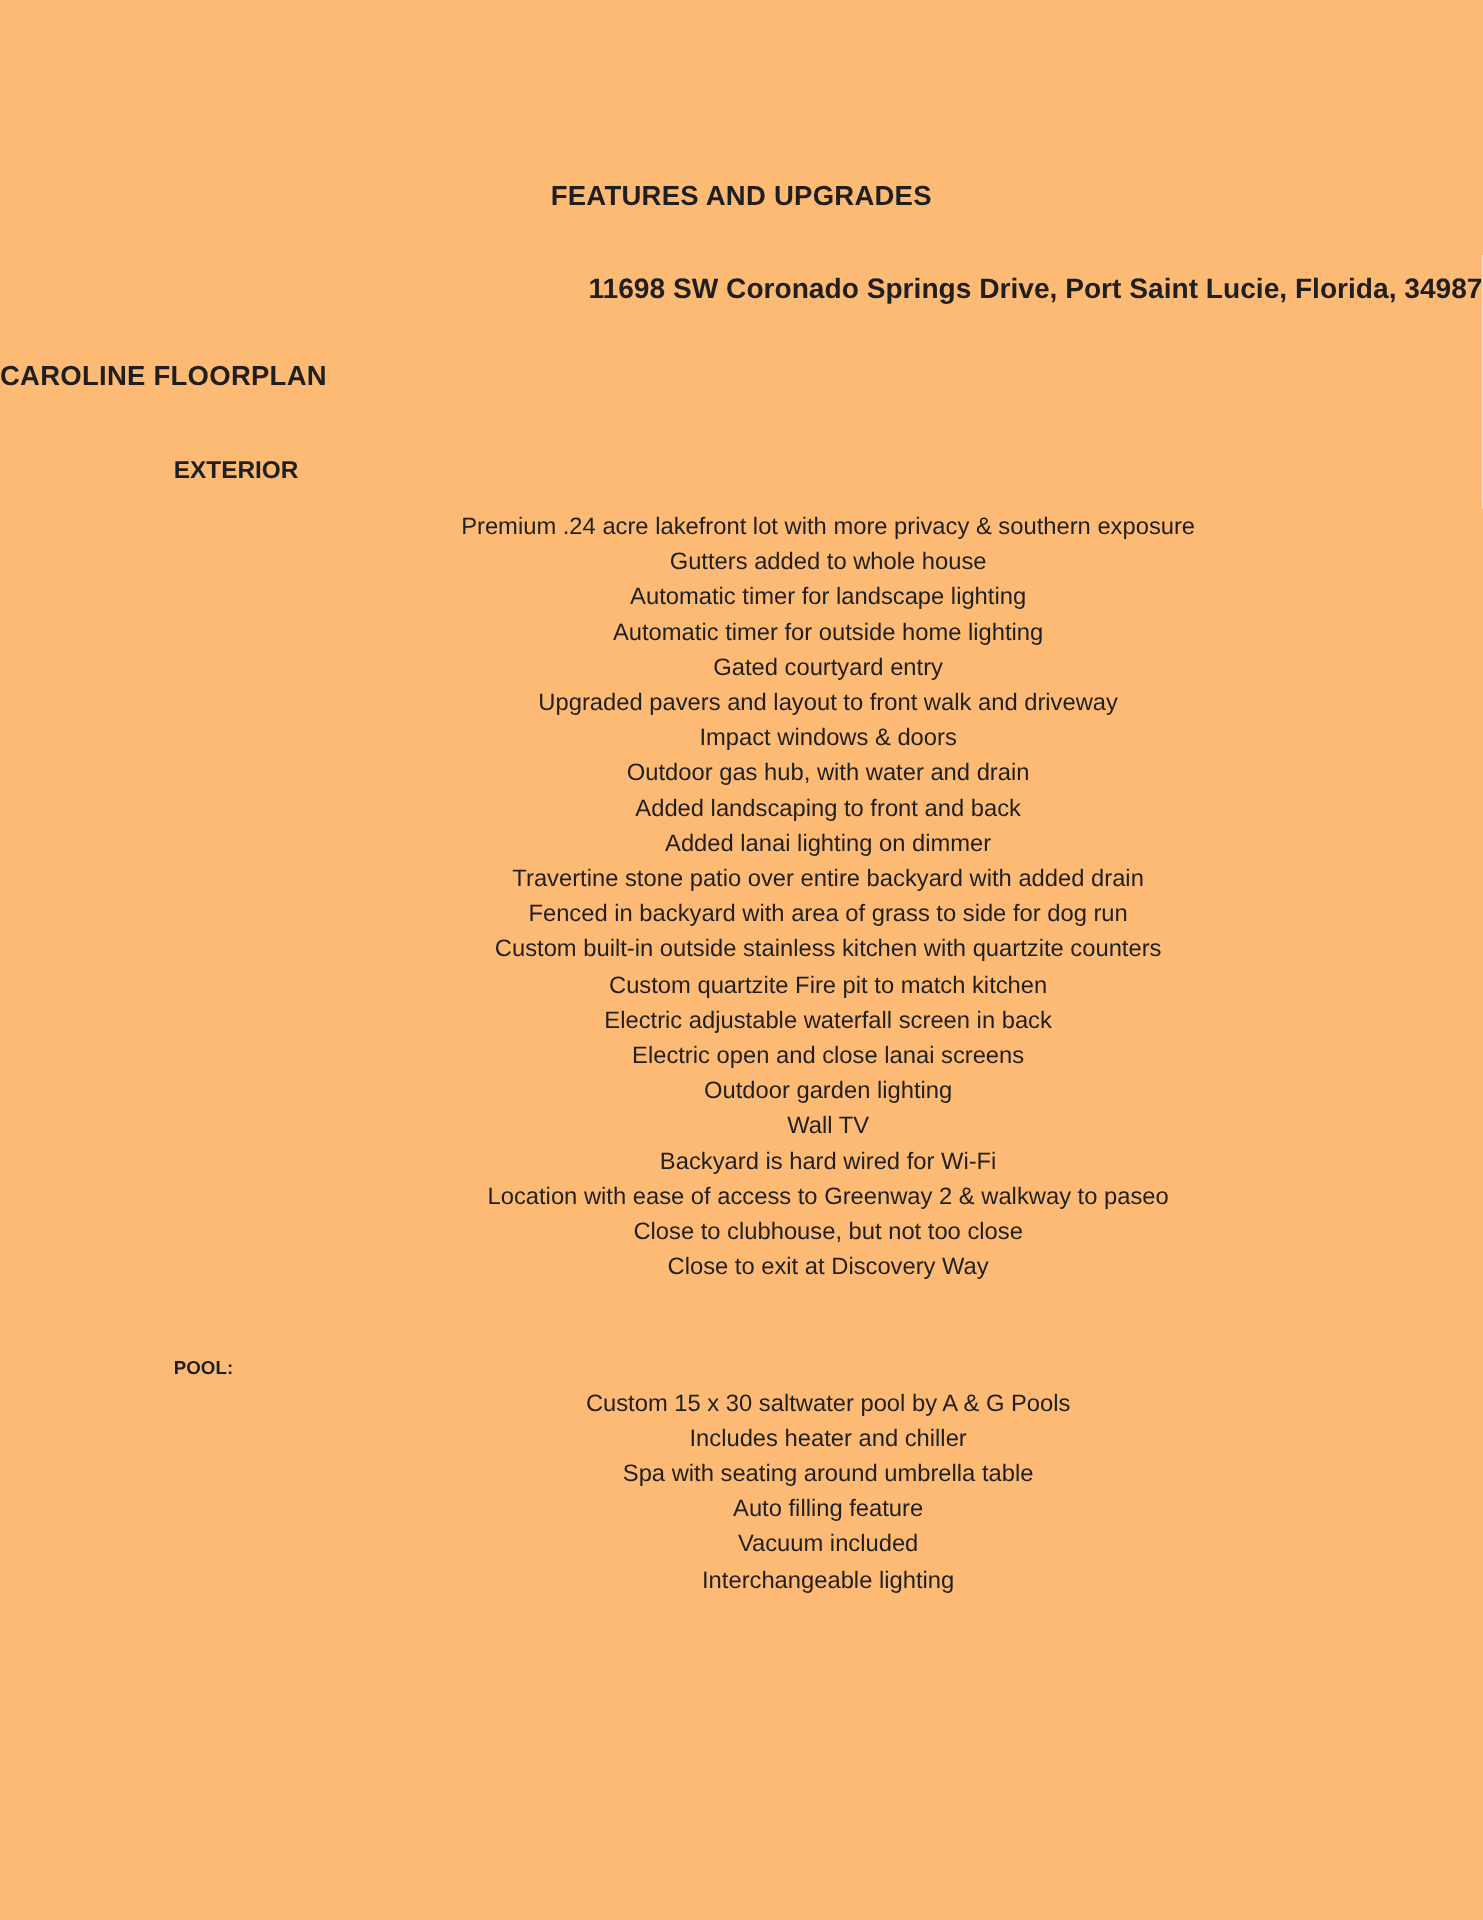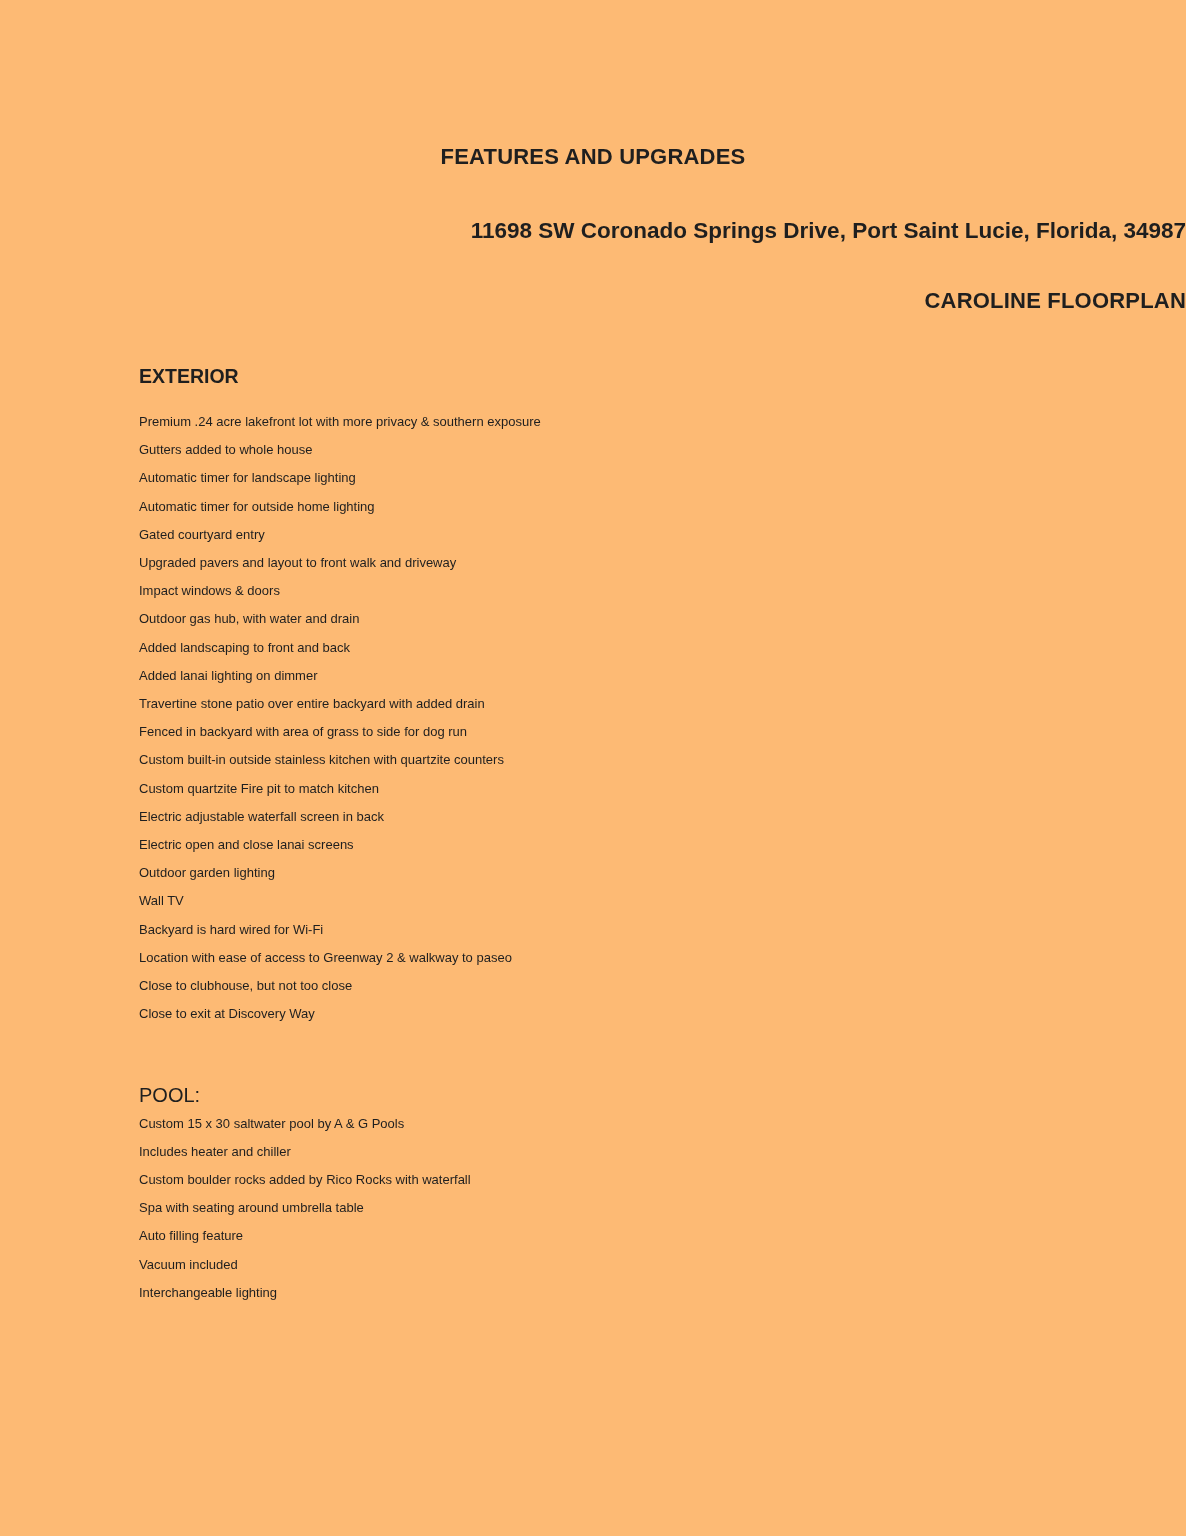--- a/index.html
+++ b/index.html
@@ -28,51 +28,52 @@
   }
   .doc-address {
     margin: 48px 0 0 0;
     text-align: right;
     font-size: 22.5px;
     line-height: 26px;
     font-weight: 700;
   }
   .doc-floorplan {
     margin: 44px 0 0 0;
-    text-align: right;
+    text-align: left;
     font-size: 22px;
     line-height: 26px;
     font-weight: 700;
     letter-spacing: 0.2px;
   }
   .section-heading {
     margin: 50px 0 0 139px;
     font-size: 19.5px;
     line-height: 24px;
     font-weight: 700;
   }
   .feature-list {
     margin: 20px 0 0 139px;
     padding: 0;
   }
   .feature-item {
     margin: 0;
     padding: 0;
-    font-size: 13px;
+    font-size: 19px;
     line-height: 28.2px;
     font-weight: 400;
+    text-align: center;
   }
   .pool-section {
     margin-top: 53px;
   }
   .pool-heading {
     margin: 0 0 0 139px;
-    font-size: 20px;
+    font-size: 15px;
     line-height: 28.2px;
-    font-weight: 400;
+    font-weight: 700;
   }
   .pool-section .feature-list {
     margin-top: 0;
   }
 </style>
 </head>
 <body>
 
 <div class="page">
 
@@ -133,21 +134,20 @@
   </section>
 
   <section class="pool-section">
     <h3 class="pool-heading">POOL:</h3>
     <div class="feature-list">
 
         <p class="feature-item">Custom 15 x 30 saltwater pool by A &amp; G Pools</p>
 
         <p class="feature-item">Includes heater and chiller</p>
 
-        <p class="feature-item">Custom boulder rocks added by Rico Rocks with waterfall</p>
 
         <p class="feature-item">Spa with seating around umbrella table</p>
 
         <p class="feature-item">Auto filling feature</p>
 
         <p class="feature-item">Vacuum included</p>
 
         <p class="feature-item">Interchangeable lighting</p>
       </div>
   </section>

